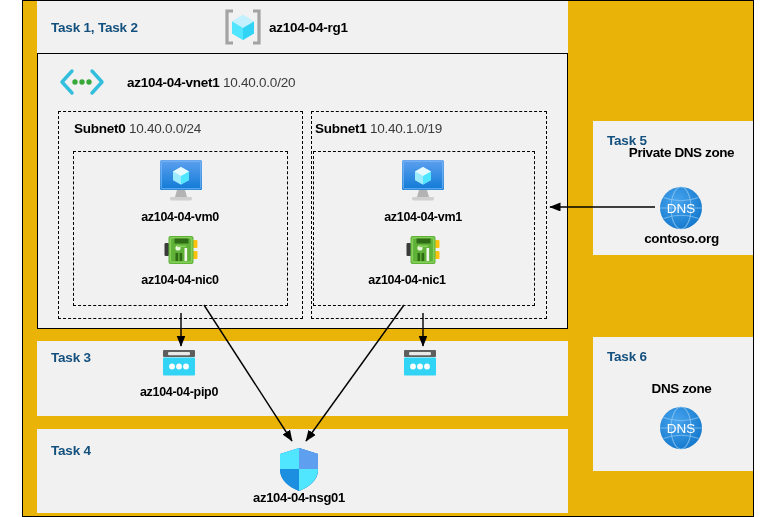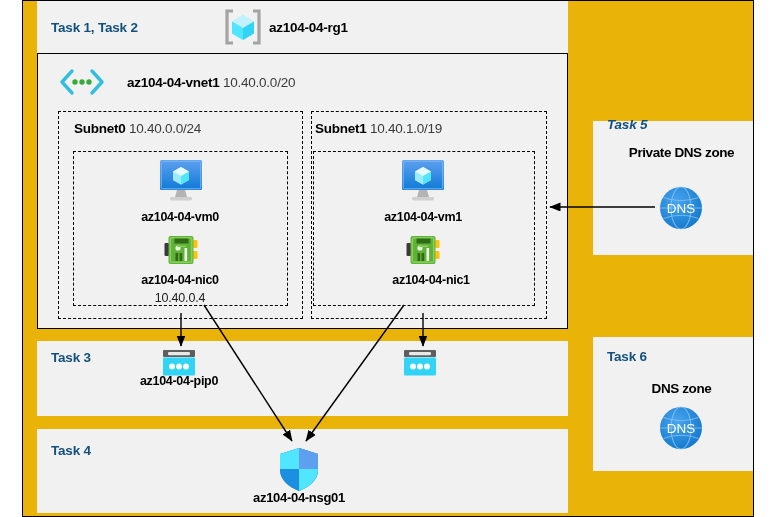--- a/index.html
+++ b/index.html
@@ -110,21 +110,20 @@
       <rect x="6.3" y="3.8" width="21.4" height="24.4" rx="1.4" fill="none" stroke="#86d05a" stroke-width="1.6"></rect>
       <rect x="10.5" y="4.5" width="14" height="5" fill="#2f6b14"></rect>
       <circle cx="14" cy="14" r="2.6" fill="#e8f7dc"></circle>
       <rect x="11.5" y="19" width="2.6" height="8" fill="#2f6b14"></rect>
       <rect x="15.6" y="19" width="2.6" height="8" fill="#2f6b14"></rect>
       <rect x="20.5" y="14" width="2.6" height="13" fill="#f2f7ee"></rect>
       <rect x="13" y="11.5" width="9" height="1.6" fill="#86d05a"></rect>
     </svg>
   </div>
   <div class="node-label" style="left:57px;top:272px;width:200px;">az104-04-nic0</div>
-  <div class="node-sub" style="left:57px;top:290px;width:200px;">10.40.0.4</div>
 
   <div class="subnet-box" style="left:288px;top:110px;width:236px;height:208px;"></div>
   <div class="res-title" style="left:292px;top:120px;">
     <b>Subnet1</b><span>&nbsp;</span><span class="light">10.40.1.0/19</span>
   </div>
   <div class="inner-box" style="left:290px;top:150px;width:222px;height:155px;"></div>
 
   <div class="icon" style="left:376px;top:157px;">
     <svg width="48" height="44" viewBox="0 0 48 44">
       <defs>
@@ -153,36 +152,36 @@
       <rect x="4.5" y="2" width="25" height="28" rx="2" fill="#5fb237"></rect>
       <rect x="6.3" y="3.8" width="21.4" height="24.4" rx="1.4" fill="none" stroke="#86d05a" stroke-width="1.6"></rect>
       <rect x="10.5" y="4.5" width="14" height="5" fill="#2f6b14"></rect>
       <circle cx="14" cy="14" r="2.6" fill="#e8f7dc"></circle>
       <rect x="11.5" y="19" width="2.6" height="8" fill="#2f6b14"></rect>
       <rect x="15.6" y="19" width="2.6" height="8" fill="#2f6b14"></rect>
       <rect x="20.5" y="14" width="2.6" height="13" fill="#f2f7ee"></rect>
       <rect x="13" y="11.5" width="9" height="1.6" fill="#86d05a"></rect>
     </svg>
   </div>
-  <div class="node-label" style="left:308px;top:272px;width:200px;">az104-04-nic1</div>
+  <div class="node-label" style="left:284px;top:272px;width:200px;">az104-04-nic1</div>
 
   <div class="panel" style="left:14px;top:340px;width:531px;height:75px;"></div>
   <div class="task-label" style="left:28px;top:349px;">Task 3</div>
 
   <div class="icon" style="left:136px;top:347px;">
     <svg width="40" height="35" viewBox="0 0 40 35">
       <rect x="4" y="2" width="32" height="7" rx="1" fill="#5e5e5e"></rect>
       <rect x="9" y="4" width="22" height="3.2" rx="1.2" fill="#e8e8e8"></rect>
       <rect x="4" y="9.5" width="32" height="18" rx="1" fill="#32d4f5"></rect>
       <circle cx="13" cy="18.5" r="2.9" fill="#ffffff"></circle>
       <circle cx="20" cy="18.5" r="2.9" fill="#ffffff"></circle>
       <circle cx="27" cy="18.5" r="2.9" fill="#ffffff"></circle>
     </svg>
   </div>
-  <div class="node-label" style="left:56px;top:373px;width:200px;">az104-04-pip0</div>
+  <div class="node-label" style="left:56px;top:384px;width:200px;">az104-04-pip0</div>
 
   <div class="icon" style="left:377px;top:347px;">
     <svg width="40" height="35" viewBox="0 0 40 35">
       <rect x="4" y="2" width="32" height="7" rx="1" fill="#5e5e5e"></rect>
       <rect x="9" y="4" width="22" height="3.2" rx="1.2" fill="#e8e8e8"></rect>
       <rect x="4" y="9.5" width="32" height="18" rx="1" fill="#32d4f5"></rect>
       <circle cx="13" cy="18.5" r="2.9" fill="#ffffff"></circle>
       <circle cx="20" cy="18.5" r="2.9" fill="#ffffff"></circle>
       <circle cx="27" cy="18.5" r="2.9" fill="#ffffff"></circle>
     </svg>
@@ -197,39 +196,40 @@
       <path d="M21 1 L40 7 L40 23 C40 33 31 40 21 44 L21 1 Z" fill="#3f95de"></path>
       <path d="M21 1 L2 7 L2 22 L21 22 Z" fill="#50e6ff"></path>
       <path d="M21 22 L40 22 C40 33 31 40 21 44 Z" fill="#50e6ff"></path>
       <path d="M21 22 L2 22 C2 33 11 40 21 44 Z" fill="#1d8fe0"></path>
       <path d="M21 1 L40 7 L40 22 L21 22 Z" fill="#5ea0ef"></path>
     </svg>
   </div>
   <div class="node-label" style="left:176px;top:489px;width:200px;font-size:13px;">az104-04-nsg01</div>
 
   <div class="panel" style="left:570px;top:120px;width:177px;height:134px;"></div>
-  <div class="task-label" style="left:584px;top:116px;font-style:italic;">Task 5</div>
+  <div class="task-label" style="left:584px;top:132px;">Task 5</div>
   <div class="zone-title" style="left:570px;top:144px;width:177px;">Private DNS zone</div>
 
   <div class="icon" style="left:632px;top:184px;">
     <svg width="52" height="46" viewBox="0 0 52 46">
       <defs>
         <radialGradient id="dnsg1" cx="0.4" cy="0.35" r="0.75">
           <stop offset="0" stop-color="#49a6f0"></stop>
             <stop offset="1" stop-color="#0f74c8"></stop>
         </radialGradient>
       </defs>
       <circle cx="26" cy="23" r="21" fill="url(#dnsg1)"></circle>
       <ellipse cx="26" cy="23" rx="10" ry="21" fill="none" stroke="#8fc8f2" stroke-width="1.1" opacity="0.75"></ellipse>
       <line x1="5" y1="23" x2="47" y2="23" stroke="#8fc8f2" stroke-width="1.1" opacity="0.75"></line>
       <path d="M8.5 12.5 Q26 19 43.5 12.5" fill="none" stroke="#8fc8f2" stroke-width="1.1" opacity="0.7"></path>
       <path d="M8.5 33.5 Q26 27 43.5 33.5" fill="none" stroke="#8fc8f2" stroke-width="1.1" opacity="0.7"></path>
       <text x="26" y="28" text-anchor="middle" fill="#ffffff" font-family="Liberation Sans, sans-serif" font-size="13.5">DNS</text>
     </svg>
   </div>
+  <div class="node-label" style="left:570px;top:230px;width:177px;font-size:13.5px;">contoso.org</div>
 
   <div class="panel" style="left:570px;top:336px;width:177px;height:134px;"></div>
   <div class="task-label" style="left:584px;top:348px;">Task 6</div>
   <div class="zone-title" style="left:570px;top:380px;width:177px;">DNS zone</div>
 
   <div class="icon" style="left:632px;top:404px;">
     <svg width="52" height="46" viewBox="0 0 52 46">
       <defs>
         <radialGradient id="dnsg2" cx="0.4" cy="0.35" r="0.75">
           <stop offset="0" stop-color="#49a6f0"></stop>

